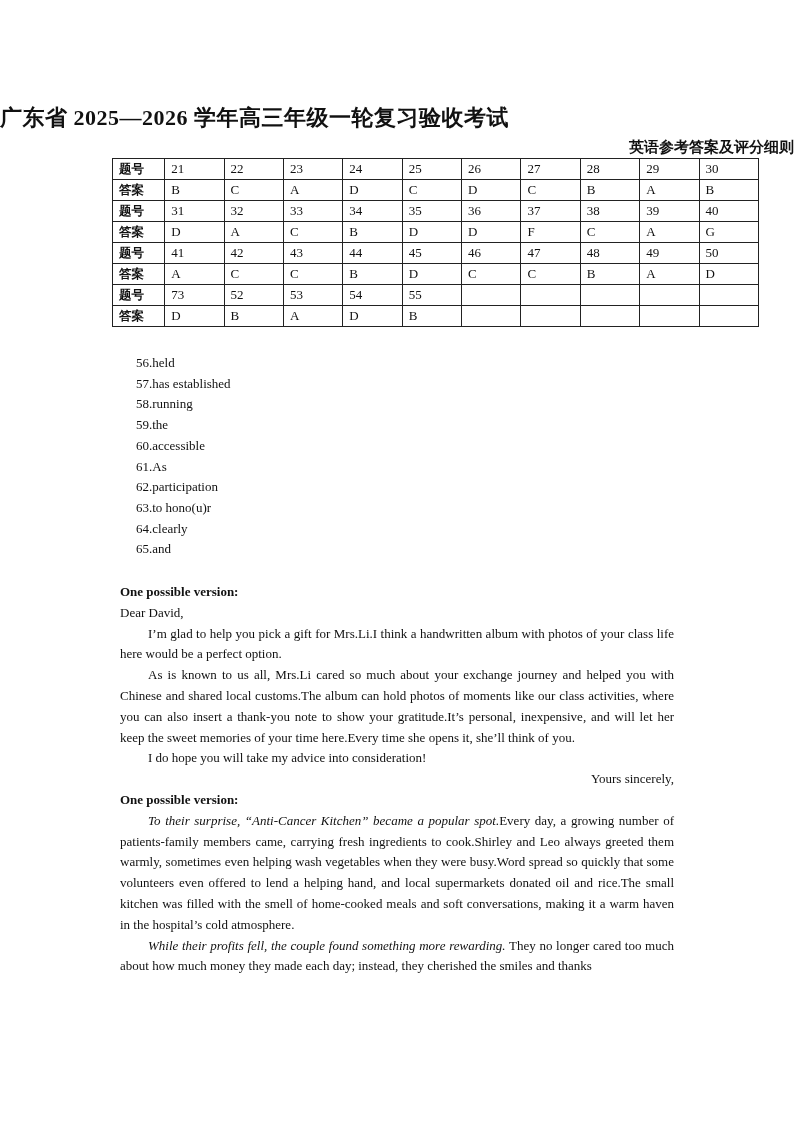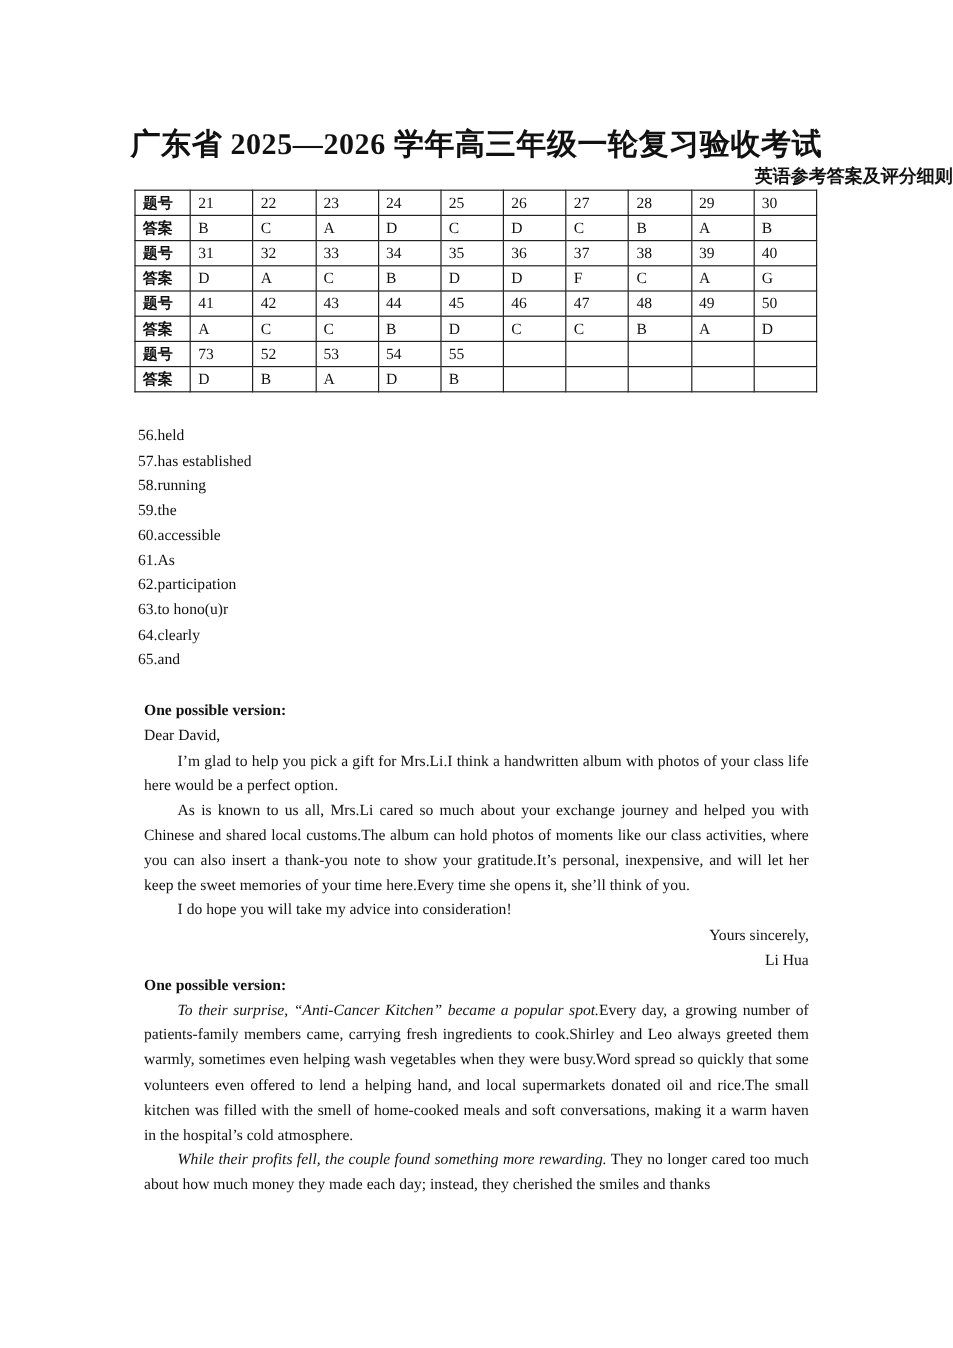--- a/index.html
+++ b/index.html
@@ -1,27 +1,27 @@
 <!DOCTYPE html>
 <html><head>
 <meta charset="utf-8">
 <style>
   html, body { margin: 0; padding: 0; background: #ffffff; }
   body { width: 794px; height: 1123px; position: relative; overflow: hidden;
          font-family: "Liberation Serif", "DejaVu Serif", serif; color: #111; }
-  .title { position: absolute; top: 103px; left: 0; width: 794px; text-align: center;
-           font-size: 25px; font-weight: bold; letter-spacing: 0.5px; }
+  .title { position: absolute; top: 103px; left: 0; width: 794px; text-align: left;
+           font-size: 22px; font-weight: bold; letter-spacing: 0.5px; }
   .subtitle { position: absolute; top: 138px; left: 0; width: 794px; text-align: right;
               font-size: 15px; font-weight: bold; }
-  table.answers { position: absolute; top: 158px; left: 112px; width: 569px;
+  table.answers { position: absolute; top: 158px; left: 112px; width: 647px;
                   border-collapse: collapse; font-size: 13px; padding-left: 20px; }
   table.answers td { border: 1px solid #222; height: 20px; padding: 0 0 0 6px;
                      vertical-align: middle; width: 51px; }
   table.answers td.rowhead { width: 44px; font-weight: bold; font-family: "DejaVu Sans", sans-serif; font-size: 12.5px; }
-  .fill { position: absolute; left: 115px; top: 353px; font-size: 13px; line-height: 20.7px; }
+  .fill { position: absolute; left: 136px; top: 353px; font-size: 13px; line-height: 20.7px; }
   .fill div { white-space: nowrap; }
   .essay { position: absolute; left: 120px; top: 582px; width: 554px; font-size: 13px; line-height: 20.8px; }
   .essay p { margin: 0; text-align: justify; }
   .essay .heading { font-weight: bold; }
   .essay .indent { text-indent: 28px; }
   .essay .right { text-align: right; }
   .essay em { font-style: italic; }
 </style>
 </head>
 <body>
@@ -151,17 +151,16 @@
     <div>65.and</div>
   </div>
 
 <div class="essay">
   <p class="heading">One possible version:</p>
   <p>Dear David,</p>
   <p class="indent">I’m glad to help you pick a gift for Mrs.Li.I think a handwritten album with photos of your class life here would be a perfect option.</p>
   <p class="indent">As is known to us all, Mrs.Li cared so much about your exchange journey and helped you with Chinese and shared local customs.The album can hold photos of moments like our class activities, where you can also insert a thank-you note to show your gratitude.It’s personal, inexpensive, and will let her keep the sweet memories of your time here.Every time she opens it, she’ll think of you.</p>
   <p class="indent">I do hope you will take my advice into consideration!</p>
   <p class="right">Yours sincerely,</p>
-  <p class="right">Li Hua</p>
   <p class="heading">One possible version:</p>
   <p class="indent"><em>To their surprise, “Anti-Cancer Kitchen” became a popular spot.</em><span>Every day, a growing number of patients-family members came, carrying fresh ingredients to cook.Shirley and Leo always greeted them warmly, sometimes even helping wash vegetables when they were busy.Word spread so quickly that some volunteers even offered to lend a helping hand, and local supermarkets donated oil and rice.The small kitchen was filled with the smell of home-cooked meals and soft conversations, making it a warm haven in the hospital’s cold atmosphere.</span></p>
   <p class="indent"><em>While their profits fell, the couple found something more rewarding.</em><span> They no longer cared too much about how much money they made each day; instead, they cherished the smiles and thanks</span></p>
 </div>
 
 </body></html>

